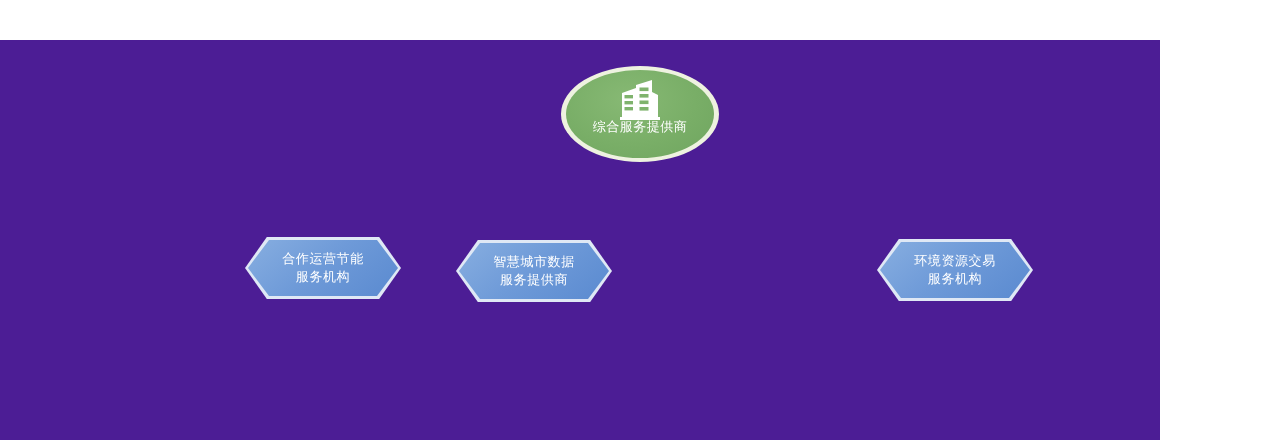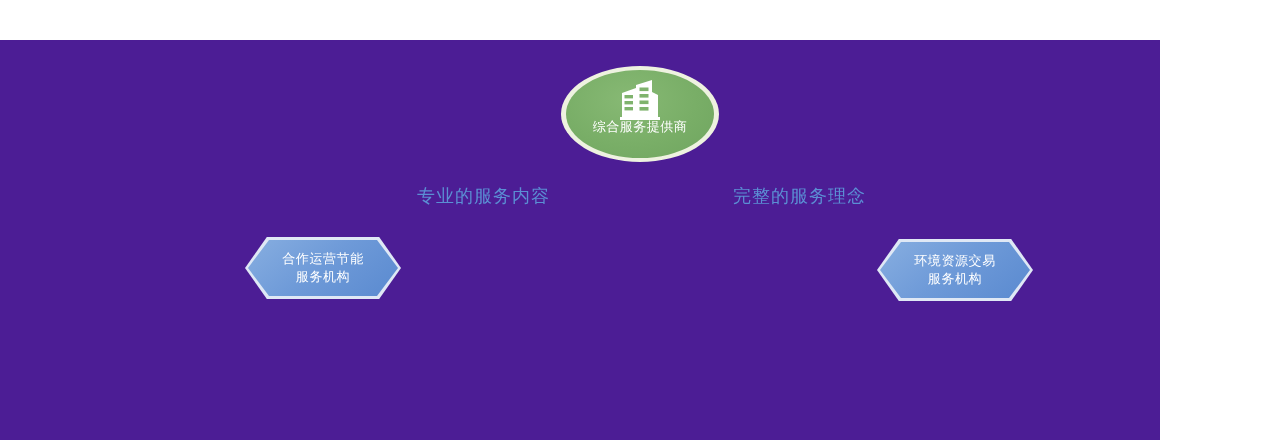--- a/index.html
+++ b/index.html
@@ -143,32 +143,38 @@
         <rect x="21.5" y="28" width="9" height="3.6" fill="#7fb36d"></rect>
 
         <path d="M34 13 L40 16 L40 38 L34 38 Z" fill="#ffffff"></path>
 
         <rect x="2" y="38" width="40" height="3" fill="#ffffff"></rect>
       </svg>
     </span>
     <div class="root-label">综合服务提供商</div>
   </div>
 
-  <div class="section-heading" id="heading-0">专业的服务内容</div>
-  <div class="section-heading" id="heading-1">完整的服务理念</div>
 
   <div class="hex" id="hex-0">
     <div class="hex-glow"></div>
     <div class="hex-body"></div>
     <div class="hex-label">
       <span>合作运营节能</span>
       <span>服务机构</span>
     </div>
   </div>
 
+  <div class="hex" id="hex-1">
+    <div class="hex-glow"></div>
+    <div class="hex-body"></div>
+    <div class="hex-label">
+      <span>智慧城市数据</span>
+      <span>服务提供商</span>
+    </div>
+  </div>
 
 
   <div class="hex" id="hex-3">
     <div class="hex-glow"></div>
     <div class="hex-body"></div>
     <div class="hex-label">
       <span>环境资源交易</span>
       <span>服务机构</span>
     </div>
   </div>

